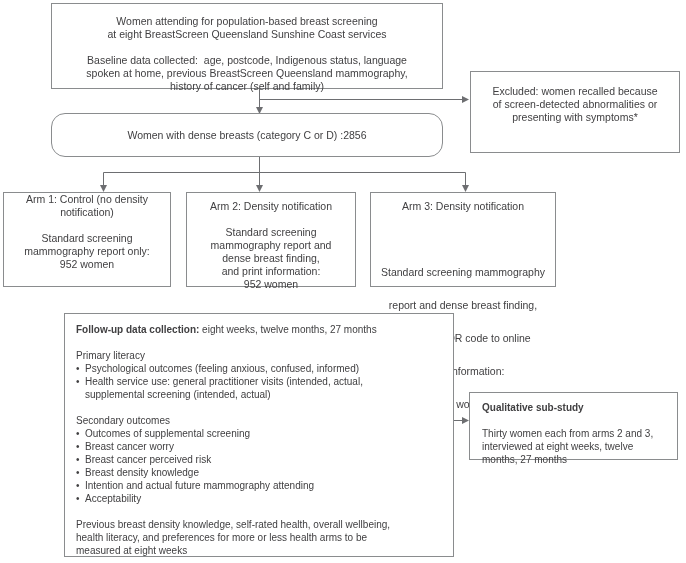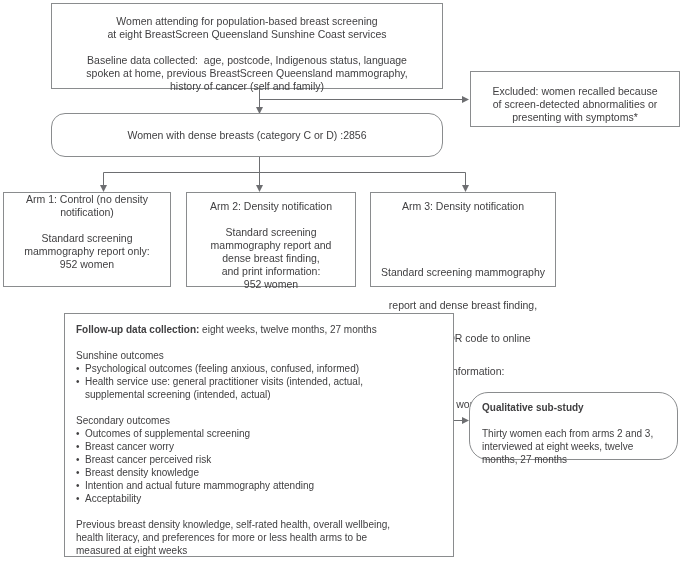--- a/index.html
+++ b/index.html
@@ -14,33 +14,33 @@
   }
   .centered{display:flex;flex-direction:column;align-items:center;justify-content:flex-start;text-align:center;}
   .vcenter{display:flex;align-items:center;justify-content:center;text-align:right;border-radius:14px;}
   .line{white-space:pre;min-height:13px;}
   .gap{height:13px;}
   .b{font-weight:700;}
   .svg-overlay{position:absolute;left:0;top:0;pointer-events:none;}
   
   #top-box{left:51px;top:3px;width:392px;height:86px;padding-top:11px;}
   
-  #excluded-box{left:470px;top:71px;width:210px;height:56px;padding-top:13px;}
+  #excluded-box{left:470px;top:71px;width:210px;height:82px;padding-top:13px;}
   
   #dense-box{left:51px;top:113px;width:392px;height:44px;}
   
   #arm1-box{left:3px;top:192px;width:168px;height:95px;}
   #arm2-box{left:186px;top:192px;width:170px;height:95px;padding-top:7px;}
   #arm3-box{left:370px;top:192px;width:186px;height:95px;padding-top:7px;gap:20px;}
   
   #followup-box{left:64px;top:313px;width:390px;height:244px;padding:9px 8px 0 11px;font-size:10px;}
   .bullet-row{display:flex;align-items:flex-start;}
   .bullet-marker{width:9px;flex:0 0 9px;}
   
-  #qualitative-box{left:469px;top:392px;width:209px;height:68px;padding:8px 6px 0 12px;font-size:10px;border-radius:19px;}
+  #qualitative-box{left:469px;top:392px;width:209px;height:68px;padding:8px 6px 0 12px;font-size:10px;}
   #qualitative-box .title{margin-bottom:13px;}
 </style>
 </head>
 <body>
 
 <div class="canvas">
 
   <svg class="svg-overlay" width="686" height="563" viewBox="0 0 686 563">
     <g stroke="#6d6e71" stroke-width="1" fill="none">
       <path d="M259.5 89 V108"></path>
@@ -106,21 +106,21 @@
     <div class="line">Standard screening mammography</div>
     <div class="line">report and dense breast finding,</div>
     <div class="line">and link or QR code to online</div>
     <div class="line">video information:</div>
     <div class="line">952 women</div>
   </div>
 
   <div class="box" id="followup-box">
     <div class="line"><span class="b">Follow-up data collection:</span><span> eight weeks, twelve months, 27 months</span></div>
     <div class="gap"></div>
-    <div class="line">Sunshine outcomes</div>
+    <div class="line">Primary literacy</div>
     <div class="bullet-row">
       <span class="bullet-marker">•</span>
       <div>
           <div class="line">Psychological outcomes (feeling anxious, confused, informed)</div>
         </div>
     </div>
     <div class="bullet-row">
       <span class="bullet-marker">•</span>
       <div>
         <div class="line">Health service use: general practitioner visits (intended, actual,</div>

